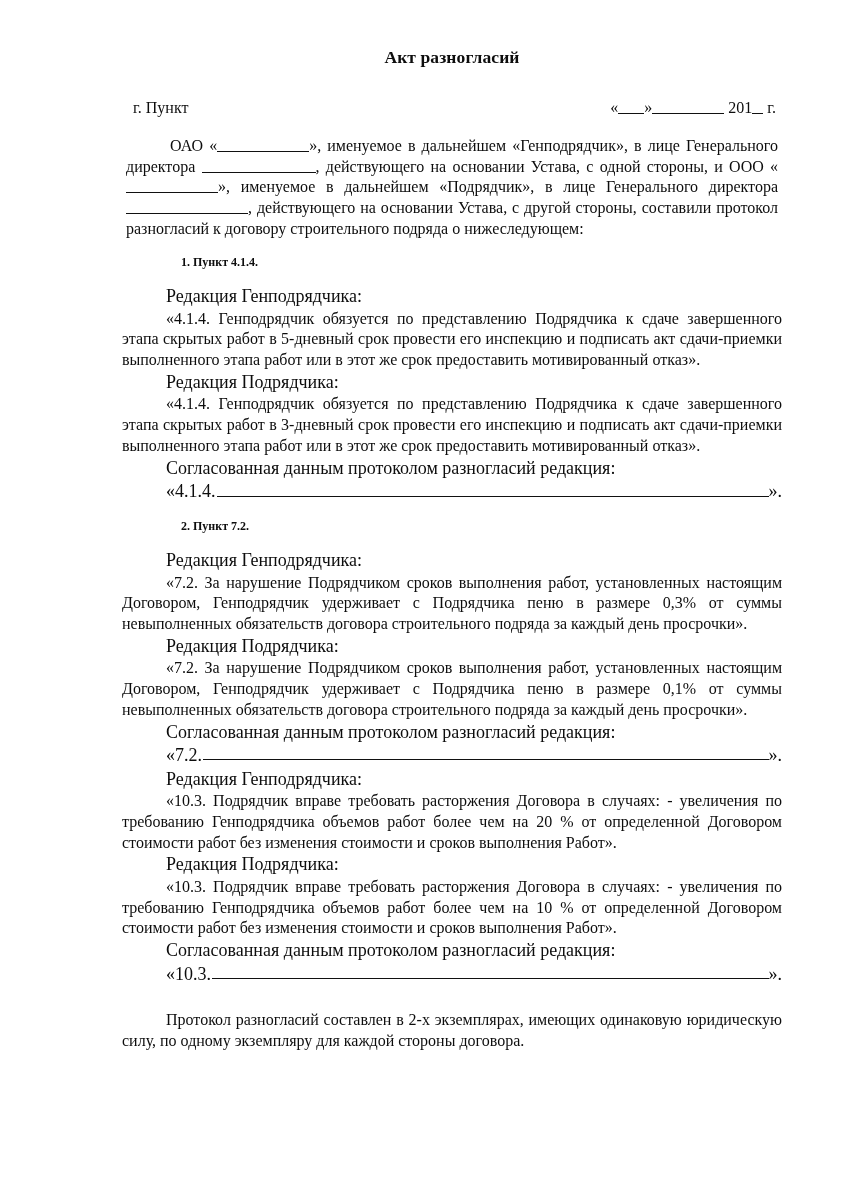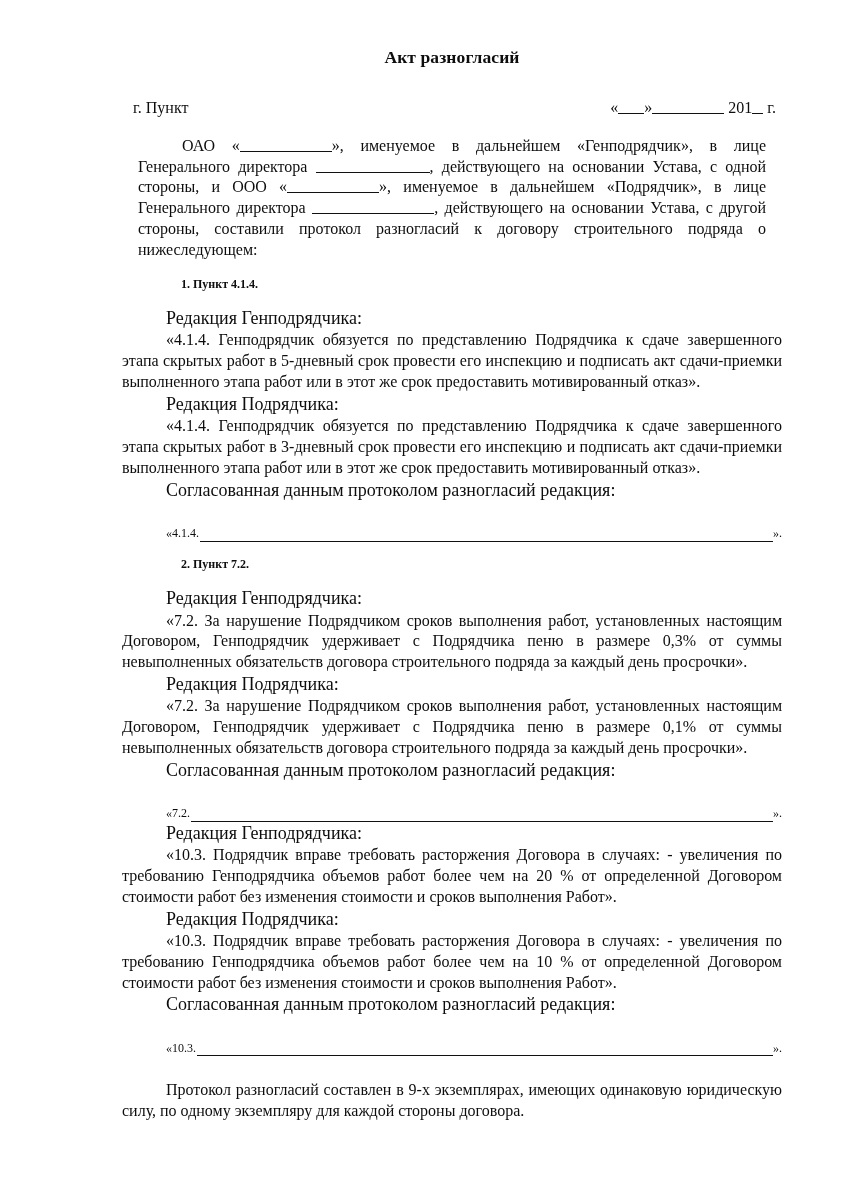--- a/index.html
+++ b/index.html
@@ -56,21 +56,21 @@
     margin-bottom: -1px;
   }
   .b-short { width: 26px; }
   .b-date  { width: 72px; }
   .b-year  { width: 11px; }
   .b-org   { width: 92px; }
   .b-dir   { width: 114px; }
   .b-dir2  { width: 122px; }
 
   p.body {
-    margin: 16px;
+    margin: 4px;
     font-size: 16px;
     line-height: 1.30;
     text-align: justify;
     text-indent: 44px;
     hyphens: none;
   }
   p.intro {
     margin-top: 19px;
   }
   p.heading {
@@ -90,26 +90,25 @@
   }
   p.quote {
     margin: 0;
     font-size: 16px;
     line-height: 1.30;
     text-align: justify;
     text-indent: 44px;
   }
   .fill-row {
     display: flex;
-    align-items: flex-end;
-    font-size: 12px;
+    align-items: flex-start;
+    font-size: 18px;
     line-height: 1.30;
     padding-left: 44px;
     white-space: nowrap;
-    margin-top: 24px;
   }
   .fill-line {
     flex: 1 1 auto;
     border-bottom: 1px solid #111;
     height: 0.85em;
     margin: 0 0 0 1px;
   }
   p.closing {
     margin: 0;
     padding-top: 24px;
@@ -162,16 +161,16 @@
     <p class="quote">«10.3. Подрядчик вправе требовать расторжения Договора в случаях: - увеличения по требованию Генподрядчика объемов работ более чем на 20 % от определенной Договором стоимости работ без изменения стоимости и сроков выполнения Работ».</p>
     <p class="sub">Редакция Подрядчика:</p>
     <p class="quote">«10.3. Подрядчик вправе требовать расторжения Договора в случаях: - увеличения по требованию Генподрядчика объемов работ более чем на 10 % от определенной Договором стоимости работ без изменения стоимости и сроков выполнения Работ».</p>
     <p class="sub">Согласованная данным протоколом разногласий редакция:</p>
     <div class="fill-row">
       <span>«10.3.</span>
       <span class="fill-line"></span>
       <span>».</span>
     </div>
 
-    <p class="closing">Протокол разногласий составлен в 9-х экземплярах, имеющих одинаковую юридическую силу, по одному экземпляру для каждой стороны договора.</p>
+    <p class="closing">Протокол разногласий составлен в 2-х экземплярах, имеющих одинаковую юридическую силу, по одному экземпляру для каждой стороны договора.</p>
 
   </div>
 </div>
 
 </body></html>

